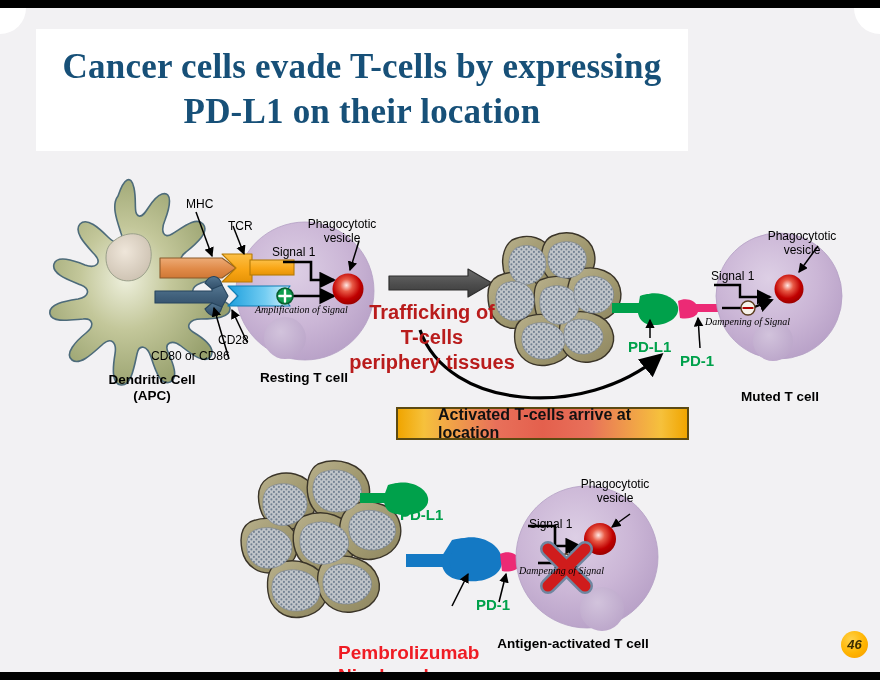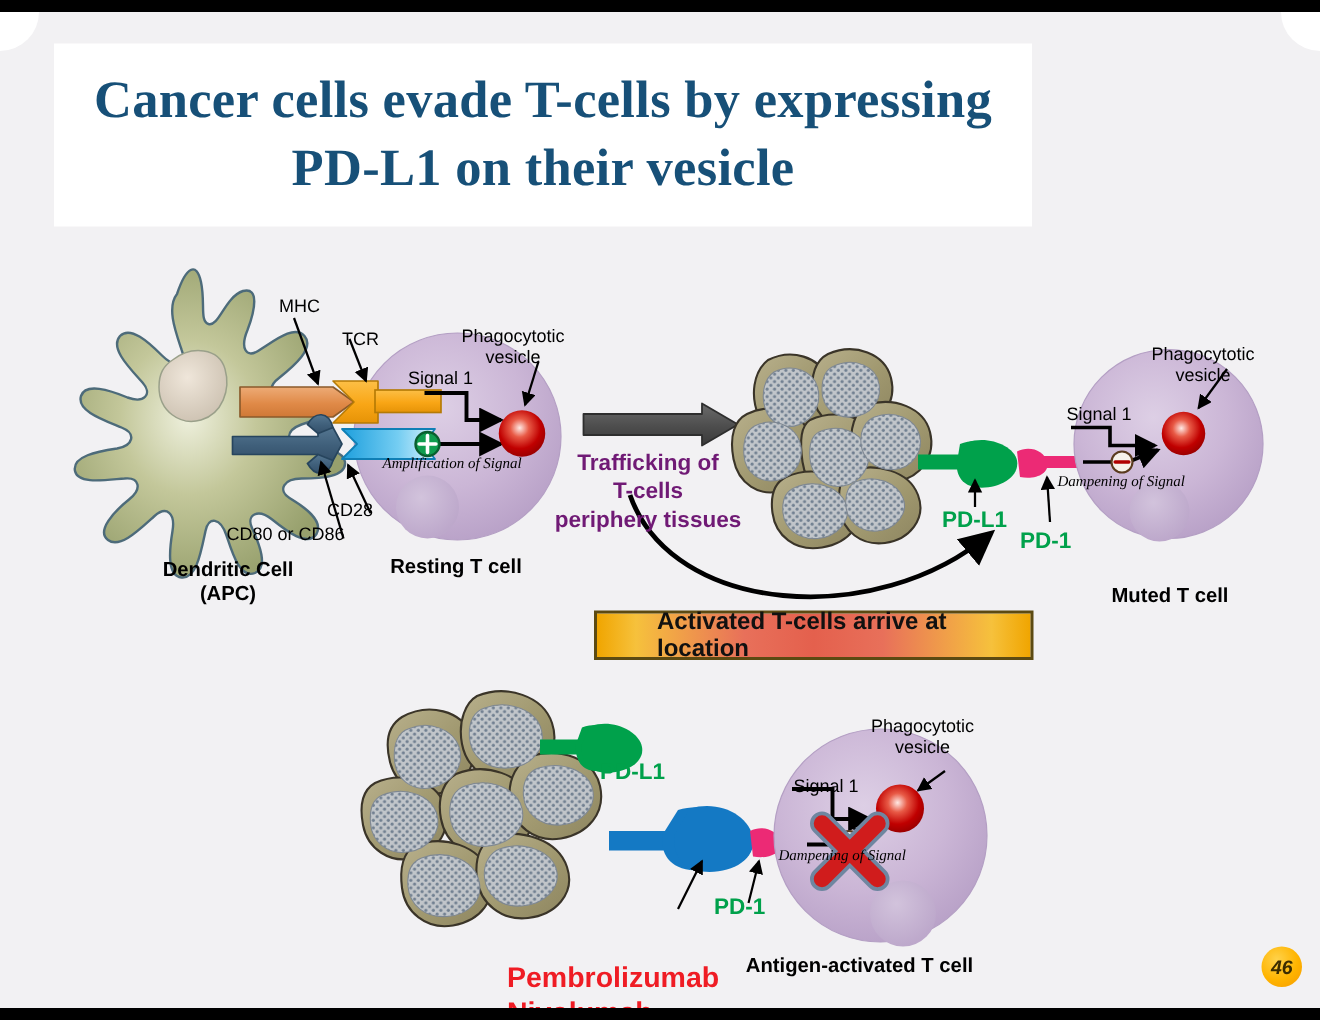--- a/index.html
+++ b/index.html
@@ -57,21 +57,21 @@
     color: #000;
     font-size: 12px;
     line-height: 1.15;
     white-space: nowrap;
   }
   .lbl.bold { font-weight: bold; font-size: 13.5px; }
   .lbl.center { text-align: center; transform: translateX(-50%); }
   .lbl.italic { font-style: italic; font-size: 10px; font-family: "Liberation Serif", serif; }
   .lbl.green { color: #00a14b; font-weight: bold; font-size: 15px; }
   .lbl.blue-h {
-    color: #701a75; font-weight: bold; font-size: 15px;
+    color: #b91c1c; font-weight: bold; font-size: 20px;
     text-align: center; line-height: 1.25;
   }
   .lbl.redrug {
     color: #ef1c24; font-weight: bold; font-size: 19px;
     line-height: 1.2;
   }
 
   .banner {
     position: absolute;
     left: 396px; top: 399px;
@@ -98,21 +98,21 @@
   }
 </style>
 </head>
 <body>
 
 <div id="slide">
 
   <div class="title-band">
     <div class="title-text">
       <div>Cancer cells evade T-cells by expressing</div>
-      <div>PD-L1 on their vesicle</div>
+      <div>PD-L1 on their location</div>
     </div>
   </div>
 
   <div class="stage">
 
     <svg class="layer" viewBox="0 0 880 664">
       <defs>
         <radialGradient id="gApc" cx="42%" cy="48%" r="56%">
           <stop offset="0%" stop-color="#eef0dd"></stop>
           <stop offset="45%" stop-color="#c3c79a"></stop>

